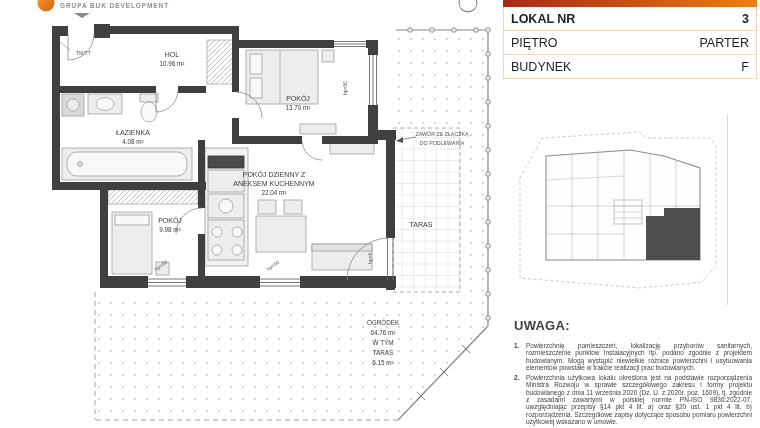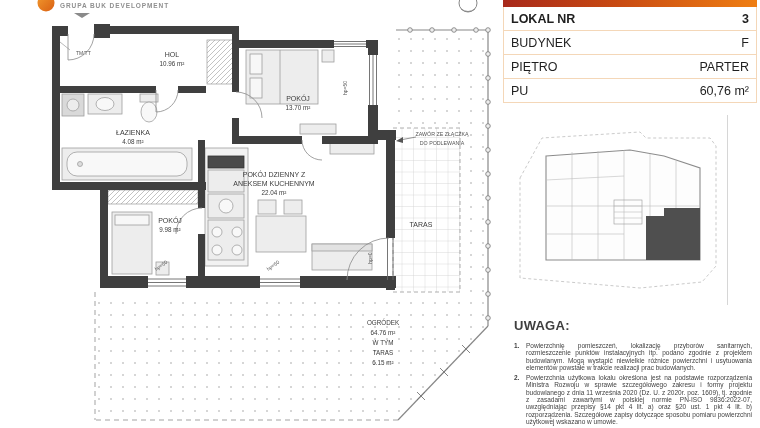--- a/index.html
+++ b/index.html
@@ -272,30 +272,26 @@
 
 <div class="panel">
   <div class="topbar"></div>
 
   <div class="info-table">
     <div class="info-row bold">
       <span class="info-label">LOKAL NR</span>
       <span class="info-value">3</span>
     </div>
     <div class="info-row">
+      <span class="info-label">PIĘTRO</span>
+      <span class="info-value">PARTER</span>
+    </div>
+    <div class="info-row">
       <span class="info-label">BUDYNEK</span>
       <span class="info-value">F</span>
-    </div>
-    <div class="info-row">
-      <span class="info-label">PIĘTRO</span>
-      <span class="info-value">PARTER</span>
-    </div>
-    <div class="info-row">
-      <span class="info-label">PU</span>
-      <span class="info-value">60,76 m²</span>
     </div>
   </div>
 
   <div class="keyplan-frame-line"></div>
 
   <div class="keyplan">
     <svg width="228" height="188" viewBox="0 0 228 188">
 
       <polygon points="8,60 30,20 128,14 134,20 198,20 204,28 204,148 190,164 128,170 8,160" fill="none" stroke="#b3b3b3" stroke-width="0.7" stroke-dasharray="3,2.5"></polygon>
 

